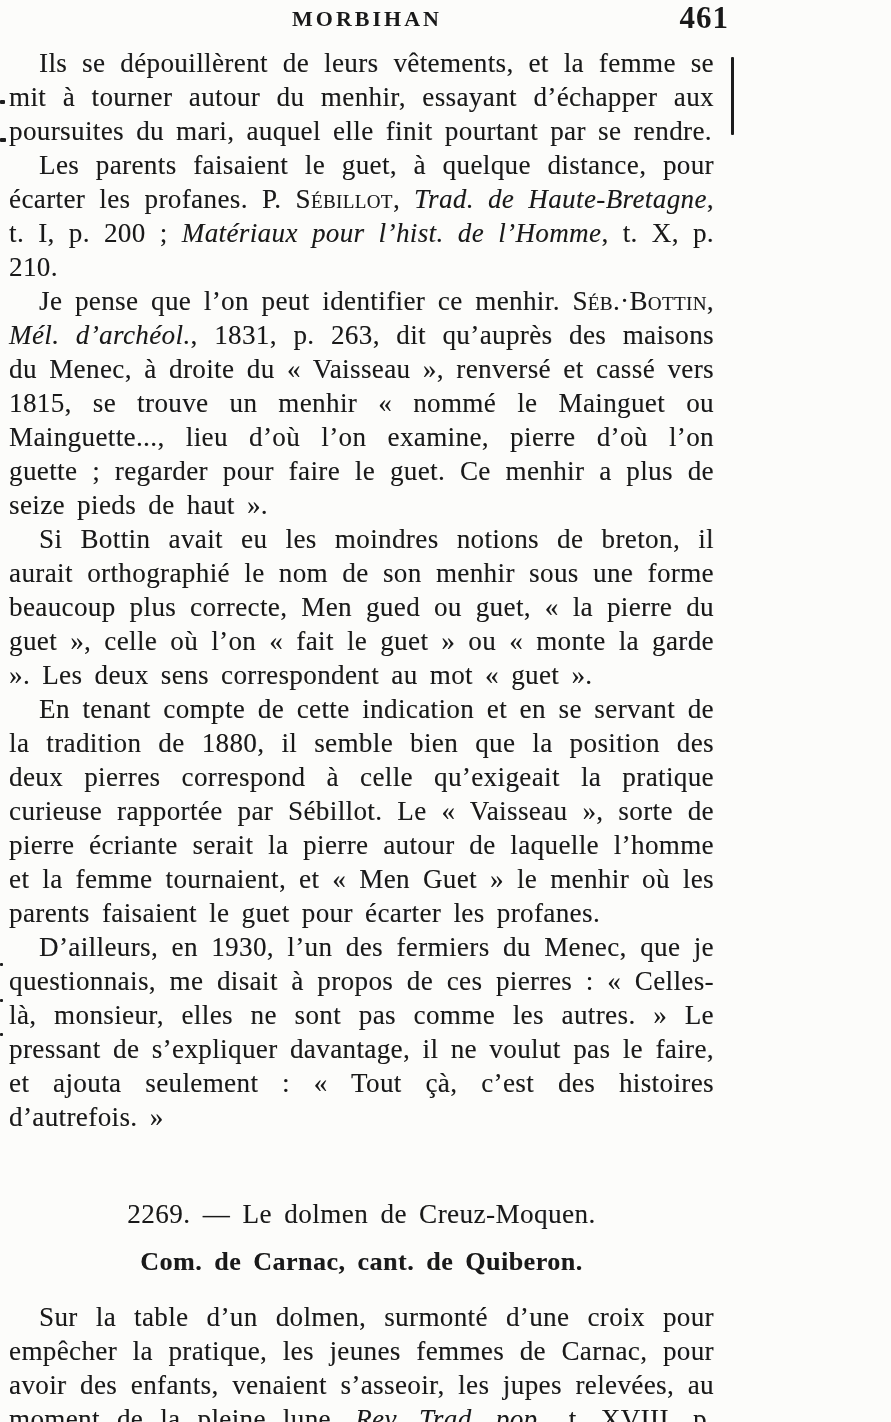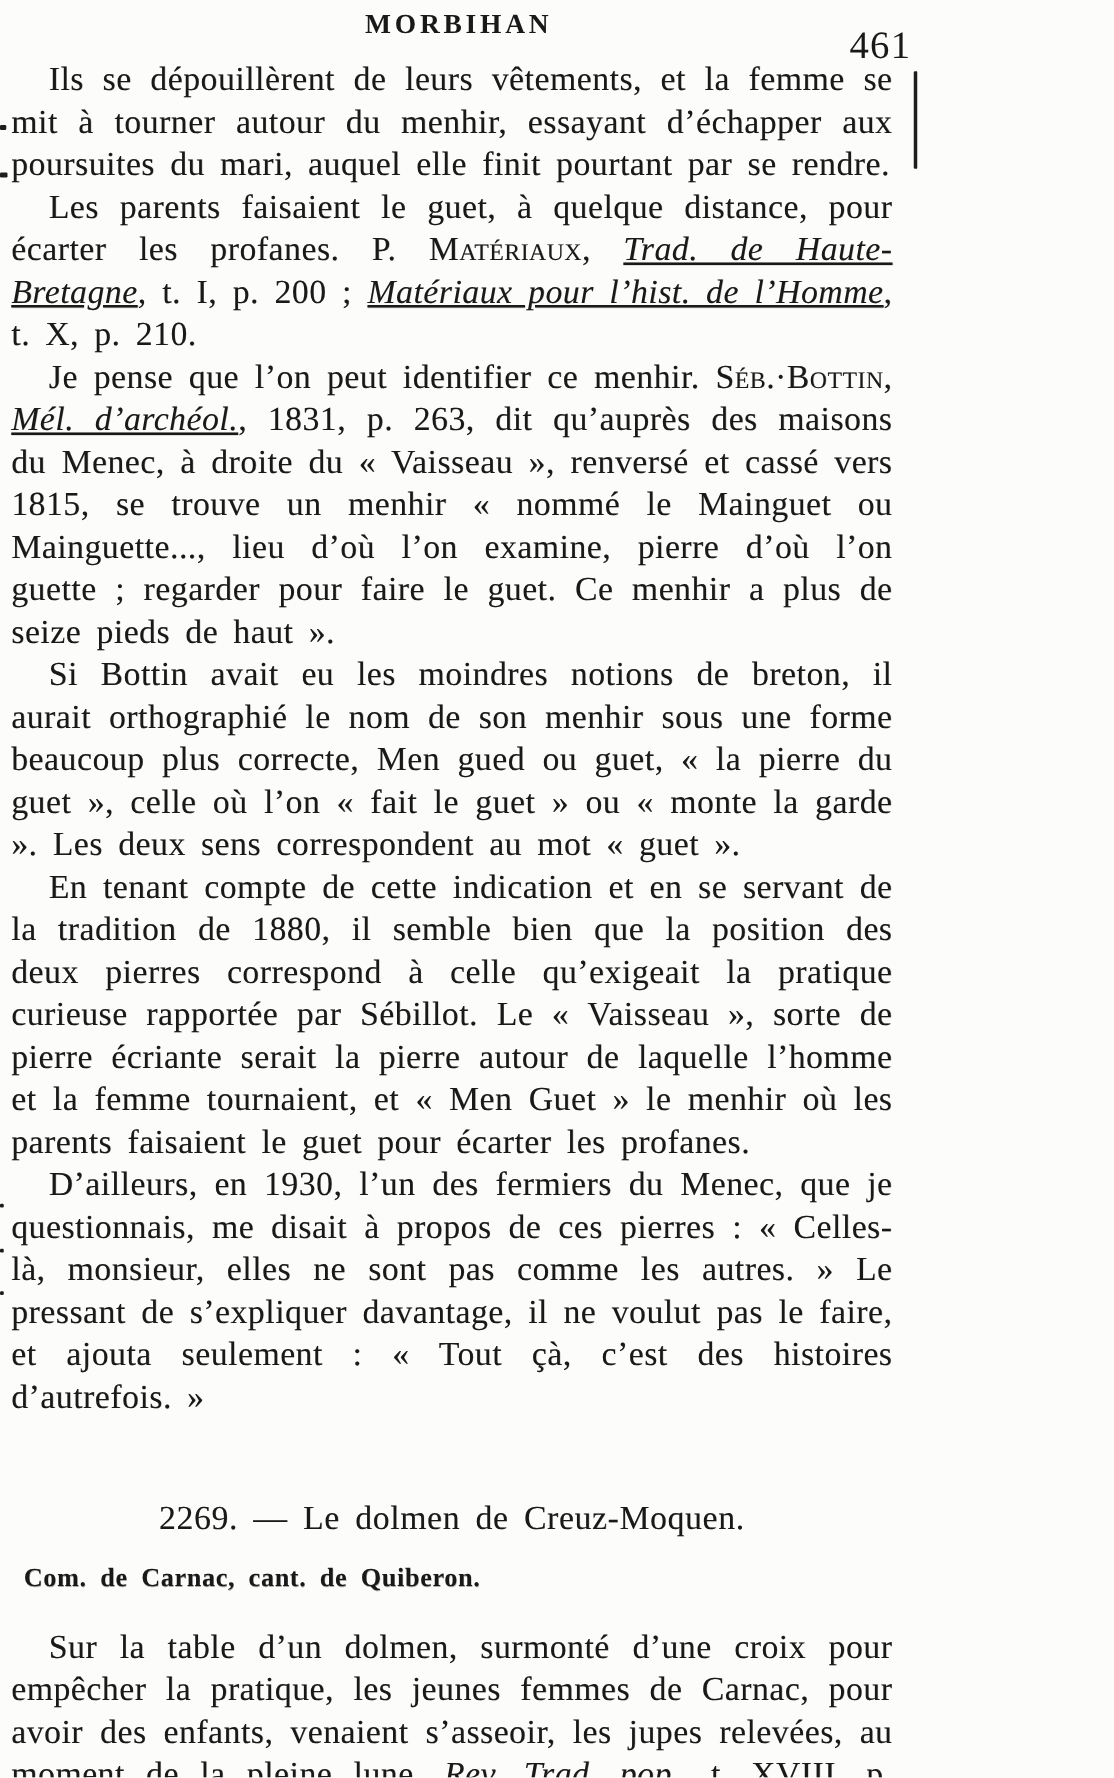--- a/index.html
+++ b/index.html
@@ -11,41 +11,42 @@
     color:#191919;
     font-family:"Liberation Serif","DejaVu Serif",serif;
   }
   .running-head{position:relative;height:36px;}
   .head-title{
     position:absolute;left:0;right:0;top:6px;
     text-align:center;
     font-size:22px;font-weight:bold;letter-spacing:3px;
   }
   .page-num{
-    position:absolute;right:5px;top:18px;
-    font-size:31px;letter-spacing:1px;
+    position:absolute;right:5px;top:0;
+    font-size:31px;letter-spacing:1px;font-weight:bold;
   }
   .page-body{
     padding:10px 20px 0 9px;
     font-size:27px;line-height:34px;
     letter-spacing:0.4px;word-spacing:5px;
     text-shadow:0.3px 0.3px 0 rgba(25,25,25,0.35);
   }
   p.par{margin:0;text-indent:30px;text-align:justify;}
-  .it{font-style:italic;text-decoration:underline;}
+  .it{font-style:italic;}
   .sc{font-variant:small-caps;}
   h2.section-title{
     margin:62px 10px 0;
     text-align:center;
     font-size:27px;line-height:36px;font-weight:normal;
     letter-spacing:0.5px;
   }
   h3.section-sub{
     margin:16px 10px 24px;
-    font-size:21px;line-height:28px;font-weight:bold;
+    text-align:center;
+    font-size:26px;line-height:28px;font-weight:bold;
     letter-spacing:0.5px;
   }
   .artifact{position:absolute;background:#1d1d1d;border-radius:1px;}
   .a-dash1{left:0;top:100px;width:5px;height:4px;}
   .a-dash2{left:0;top:138px;width:6px;height:4px;}
   .a-dot1{left:0;top:963px;width:3px;height:3px;}
   .a-dot2{left:0;top:999px;width:3px;height:3px;}
   .a-dot3{left:0;top:1033px;width:3px;height:3px;}
   .a-edge{right:0;top:57px;width:3px;height:78px;}
   .a-period{left:853px;top:1404px;width:5px;height:6px;border-radius:50%;}
@@ -55,21 +56,21 @@
 
 <div class="scan-page">
 
   <header class="running-head">
     <span class="head-title">MORBIHAN</span>
     <span class="page-num">461</span>
   </header>
 
   <main class="page-body">
       <p class="par"><span>Ils se dépouillèrent de leurs vêtements, et la femme se mit à tourner autour du menhir, essayant d’échapper aux poursuites du mari, auquel elle finit pourtant par se rendre.</span></p>
-      <p class="par"><span>Les parents faisaient le guet, à quelque distance, pour écarter les profanes. P. </span><span class="sc">Matériaux</span><span>, </span><span class="it">Trad. de Haute-Bretagne</span><span>, t. I, p. 200 ; </span><span class="it">Matériaux pour l’hist. de l’Homme</span><span>, t. X, p. 210.</span></p>
+      <p class="par"><span>Les parents faisaient le guet, à quelque distance, pour écarter les profanes. P. </span><span class="sc">Sébillot</span><span>, </span><span class="it">Trad. de Haute-Bretagne</span><span>, t. I, p. 200 ; </span><span class="it">Matériaux pour l’hist. de l’Homme</span><span>, t. X, p. 210.</span></p>
       <p class="par"><span>Je pense que l’on peut identifier ce menhir. </span><span class="sc">Séb.·Bottin</span><span>, </span><span class="it">Mél. d’archéol.</span><span>, 1831, p. 263, dit qu’auprès des maisons du Menec, à droite du « Vaisseau », renversé et cassé vers 1815, se trouve un menhir « nommé le Mainguet ou Mainguette..., lieu d’où l’on examine, pierre d’où l’on guette ; regarder pour faire le guet. Ce menhir a plus de seize pieds de haut ».</span></p>
       <p class="par"><span>Si Bottin avait eu les moindres notions de breton, il aurait orthographié le nom de son menhir sous une forme beaucoup plus correcte, Men gued ou guet, « la pierre du guet », celle où l’on « fait le guet » ou « monte la garde ». Les deux sens correspondent au mot « guet ».</span></p>
       <p class="par"><span>En tenant compte de cette indication et en se servant de la tradition de 1880, il semble bien que la position des deux pierres correspond à celle qu’exigeait la pratique curieuse rapportée par Sébillot. Le « Vaisseau », sorte de pierre écriante serait la pierre autour de laquelle l’homme et la femme tournaient, et « Men Guet » le menhir où les parents faisaient le guet pour écarter les profanes.</span></p>
       <p class="par"><span>D’ailleurs, en 1930, l’un des fermiers du Menec, que je questionnais, me disait à propos de ces pierres : « Celles-là, monsieur, elles ne sont pas comme les autres. » Le pressant de s’expliquer davantage, il ne voulut pas le faire, et ajouta seulement : « Tout çà, c’est des histoires d’autrefois. »</span></p>
       <h2 class="section-title">2269. — Le dolmen de Creuz-Moquen.</h2>
       <h3 class="section-sub">Com. de Carnac, cant. de Quiberon.</h3>
       <p class="par"><span>Sur la table d’un dolmen, surmonté d’une croix pour empêcher la pratique, les jeunes femmes de Carnac, pour avoir des enfants, venaient s’asseoir, les jupes relevées, au moment de la pleine lune. </span><span class="it">Rev. Trad.  pop.</span><span>, t. XVIII, p. 117.</span></p>
     </main>
 
   <div class="artifact a-dash1"></div>

